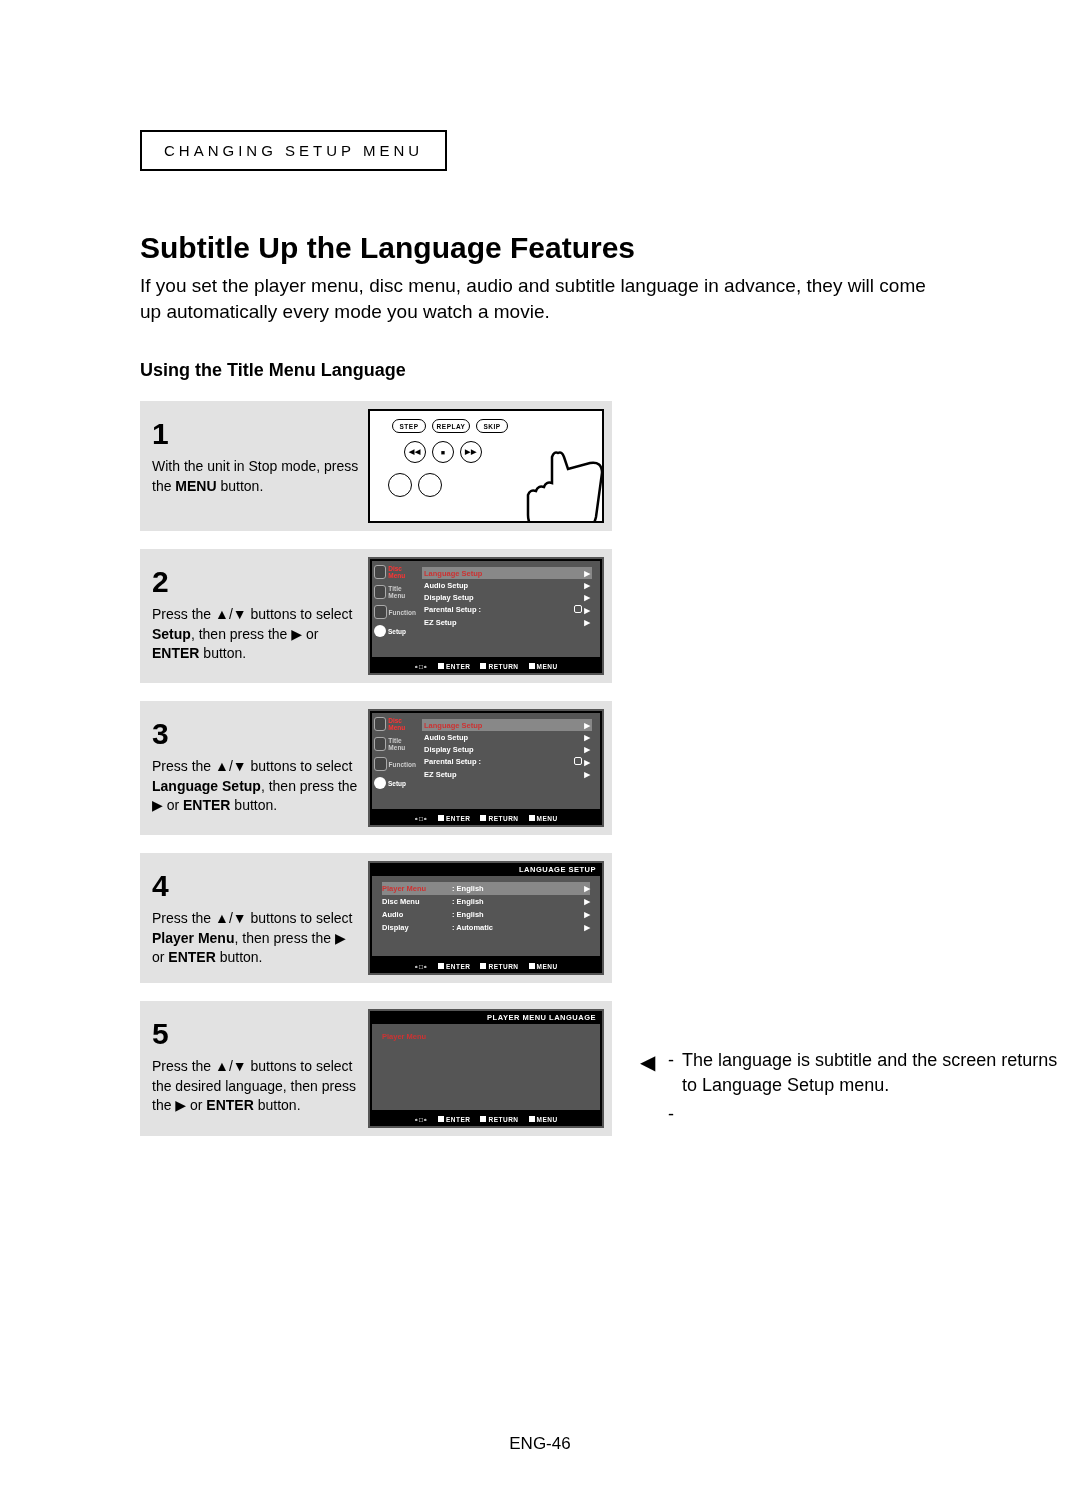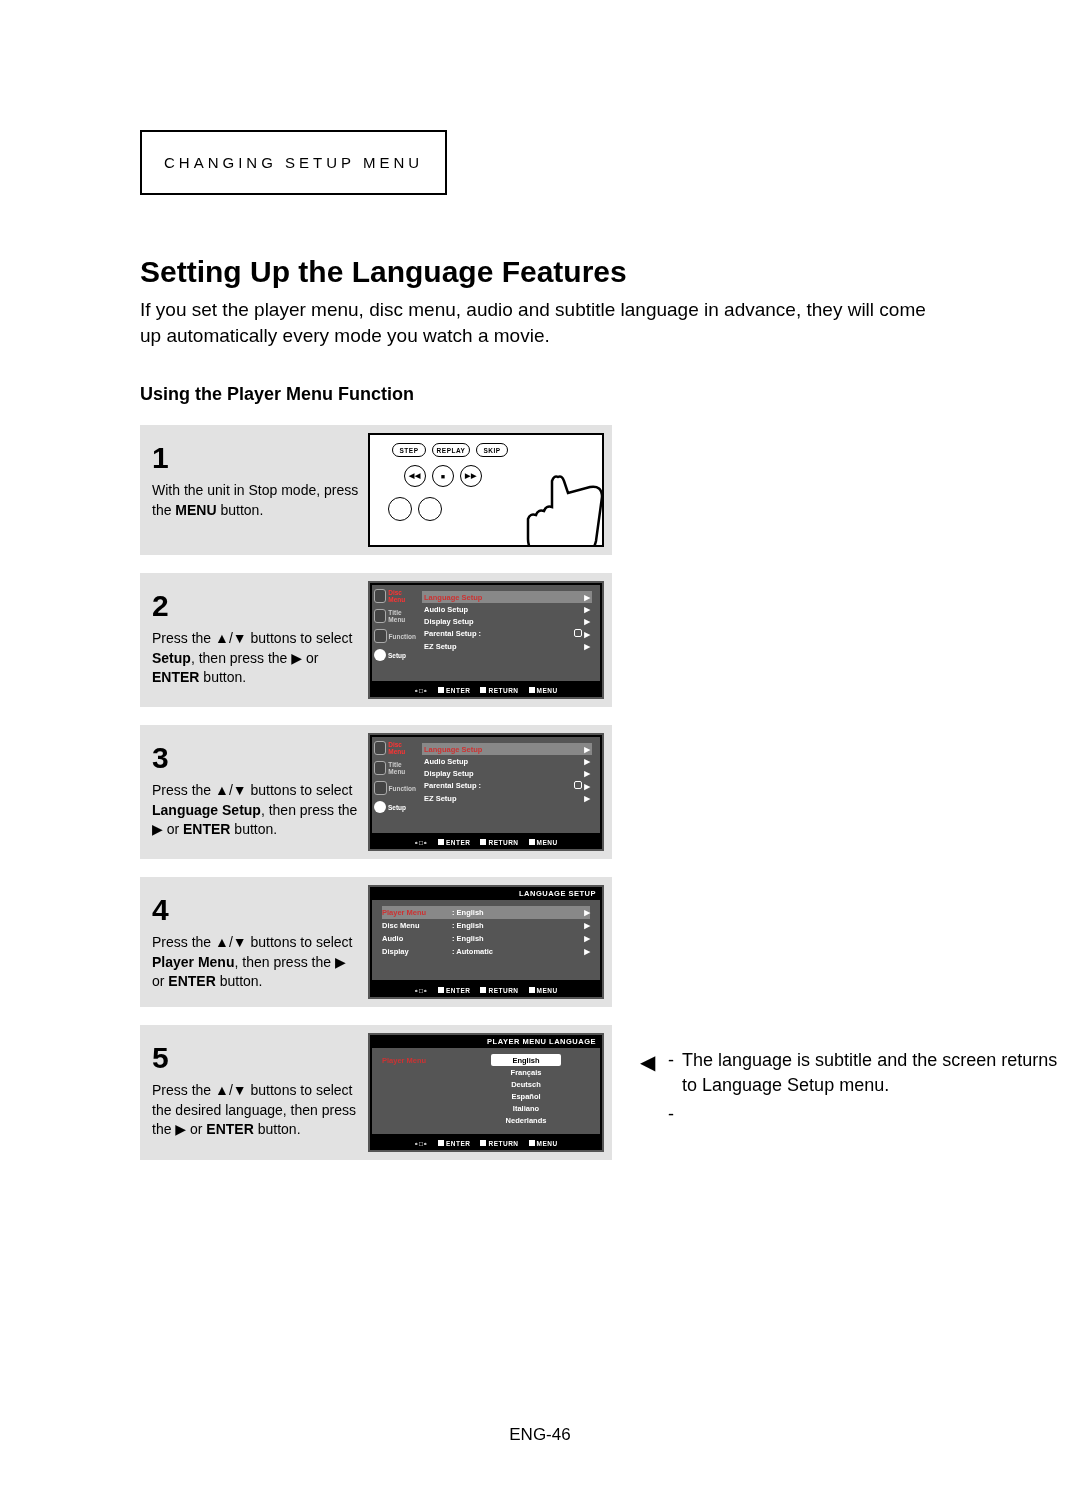--- a/index.html
+++ b/index.html
@@ -8,21 +8,21 @@
     font-family: Arial, Helvetica, sans-serif;
     width: 1080px;
     height: 1492px;
     position: relative;
     padding: 130px 130px 40px 140px;
     color: #000;
   }
   .header-box {
     border: 2px solid #000;
     display: inline-block;
-    padding: 22px 22px;
+    padding: 10px 22px;
     font-size: 15px;
     letter-spacing: 4px;
     margin-bottom: 60px;
     font-variant: small-caps;
   }
   .main-title {
     font-size: 30px;
     font-weight: bold;
     margin-bottom: 8px;
   }
@@ -218,39 +218,39 @@
     width: 420px;
     font-size: 18px;
     line-height: 1.4;
   }
   .notes .row { display: flex; margin-bottom: 4px; }
   .notes .lead { width: 28px; flex-shrink: 0; font-size: 20px; }
   .notes .dash { width: 14px; flex-shrink: 0; }
 
   .page-num {
     position: absolute;
-    bottom: 47px;
+    bottom: 38px;
     left: 0; right: 0;
     text-align: center;
     font-size: 17px;
   }
 
   b { font-weight: bold; }
 </style>
 </head>
 <body>
 
 
 
 <div class="header-box">CHANGING SETUP MENU</div>
 
-<h1 class="main-title">Setting Up the Language Features</h1>
+<h1 class="main-title">Subtitle Up the Language Features</h1>
 <p class="intro">If you set the player menu, disc menu, audio and subtitle language in advance, they will come up automatically every mode you watch a movie.</p>
 
-<div class="subhead">Using the Player Menu Function</div>
+<div class="subhead">Using the Title Menu Language</div>
 
 <div class="steps">
 
   <div class="step-block">
     <div class="step-left">
       <div class="step-num">1</div>
       <span>With the unit in Stop mode, press the </span><b>MENU</b><span> button.</span>
     </div>
     <div class="step-right">
       <div class="remote">
@@ -432,28 +432,20 @@
   <div class="step-block">
     <div class="step-left">
       <div class="step-num">5</div>
       <span>Press the ▲/▼ buttons to select the desired language, then press the ▶ or </span><b>ENTER</b><span> button.</span>
     </div>
     <div class="step-right">
       <div class="osd-ls">
         <div class="ls-title">PLAYER MENU LANGUAGE</div>
         <div class="pml-body">
           <div class="pml-left">Player Menu</div>
-          <div class="pml-right">
-            <div class="pml-opt sel">English</div>
-            <div class="pml-opt">Français</div>
-            <div class="pml-opt">Deutsch</div>
-            <div class="pml-opt">Español</div>
-            <div class="pml-opt">Italiano</div>
-            <div class="pml-opt">Nederlands</div>
-          </div>
         </div>
         <div class="osd-footer">
           <span>∘□∘</span>
           <span><span class="dot"></span><span>ENTER</span></span>
           <span><span class="dot"></span><span>RETURN</span></span>
           <span><span class="dot"></span><span>MENU</span></span>
         </div>
       </div>
     </div>
   </div>

